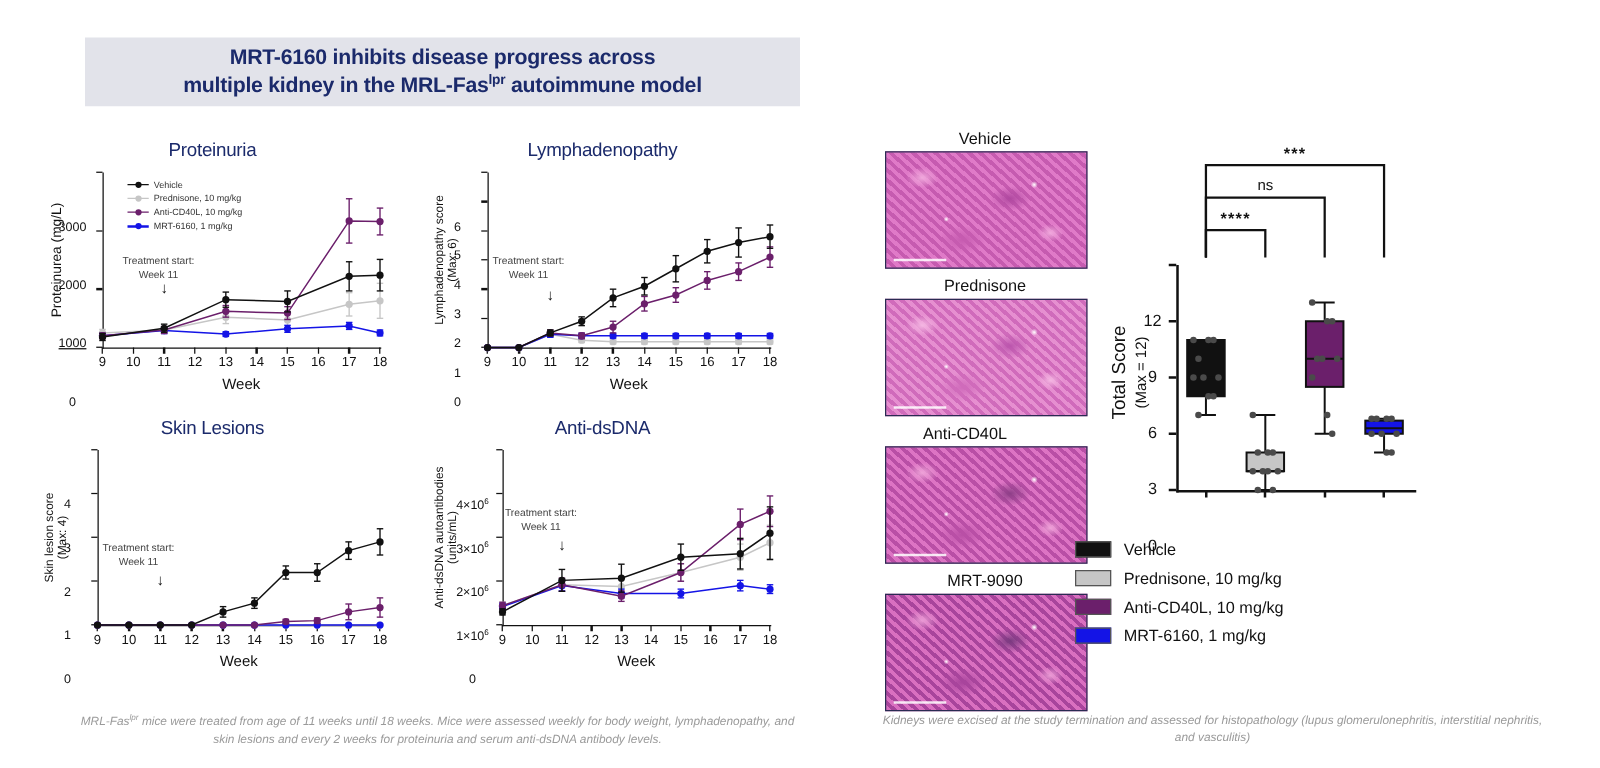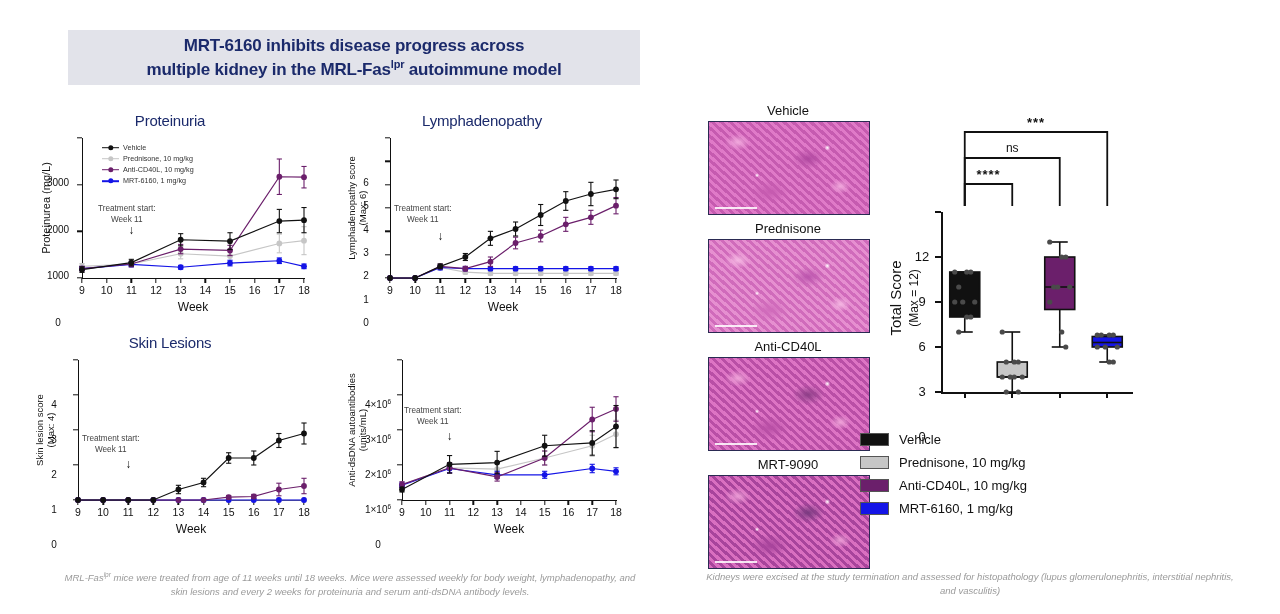--- a/index.html
+++ b/index.html
@@ -97,21 +97,21 @@
       <span>MRT-6160 inhibits disease progress across</span><br>
       <span>multiple kidney in the MRL-Fas</span><sup>lpr</sup><span> autoimmune model</span>
     </div>
   </div>
 
   <div class="chart" id="chart-proteinuria" style="left:20px;top:112px;width:300px;height:200px;">
       <div class="chart-title">Proteinuria</div>
       <div class="plot" style="left: 62px; top: 26px; width: 222px; height: 140px;"></div>
       <div class="ytick" style="left: 20px; top: 166px; width: 36px;">0</div>
       <div class="ytick-mark" style="left: 57px; top: 166px;"></div>
-      <div class="ytick" style="left: 20px; top: 119.333px; width: 36px;">1000</div>
+      <div class="ytick" style="left: 20px; top: 119.333px; width: 36px; text-decoration: underline;">1000</div>
       <div class="ytick-mark" style="left: 57px; top: 119.333px;"></div>
       <div class="ytick" style="left: 20px; top: 72.6667px; width: 36px;">2000</div>
       <div class="ytick-mark" style="left: 57px; top: 72.6667px;"></div>
       <div class="ytick" style="left: 20px; top: 26px; width: 36px;">3000</div>
       <div class="ytick-mark" style="left: 57px; top: 26px;"></div>
       <div class="xtick" style="left: 62px; top: 172px;">9</div>
       <div class="xtick-mark" style="left: 62px; top: 166px;"></div>
       <div class="xtick" style="left: 86.6667px; top: 172px;">10</div>
       <div class="xtick-mark" style="left: 86.6667px; top: 166px;"></div>
       <div class="xtick" style="left: 111.333px; top: 172px;">11</div>
@@ -562,20 +562,21 @@
         <line x1="284" y1="110" x2="284" y2="89.00000000000001" stroke="#111111" stroke-width="1.1"></line>
         <line x1="281.4" y1="89.00000000000001" x2="286.6" y2="89.00000000000001" stroke="#111111" stroke-width="1.1"></line>
         <line x1="281.4" y1="110" x2="286.6" y2="110" stroke="#111111" stroke-width="1.1"></line>
         <circle cx="284" cy="99.5" r="2.9" fill="#111111"></circle>
       </svg>
       <div class="treat" style="left: 62px; top: 100px;"><span>Treatment start:</span><br><span>Week 11</span></div>
       <div class="arrow" style="left: 108.222px; top: 124px;">↓</div>
     </div>
 
   <div class="chart" id="chart-anti-dsdna" style="left:332px;top:334px;width:300px;height:200px;">
+      <div class="chart-title">Anti-dsDNA</div>
       <div class="plot" style="left: 70px; top: 26px; width: 214px; height: 140px;"></div>
       <div class="ytick" style="left: 28px; top: 166px; width: 36px;">0</div>
       <div class="ytick-mark" style="left: 65px; top: 166px;"></div>
       <div class="ytick" style="left: 28px; top: 131px; width: 36px;">1×10<sup>6</sup></div>
       <div class="ytick-mark" style="left: 65px; top: 131px;"></div>
       <div class="ytick" style="left: 28px; top: 96px; width: 36px;">2×10<sup>6</sup></div>
       <div class="ytick-mark" style="left: 65px; top: 96px;"></div>
       <div class="ytick" style="left: 28px; top: 61px; width: 36px;">3×10<sup>6</sup></div>
       <div class="ytick-mark" style="left: 65px; top: 61px;"></div>
       <div class="ytick" style="left: 28px; top: 26px; width: 36px;">4×10<sup>6</sup></div>
@@ -719,21 +720,21 @@
 
   <div id="histology">
       <div class="histo-label" style="left: 48px; top: 103px;">Vehicle</div>
       <div class="histo-img" style="left: 48px; top: 121px; background: radial-gradient(22px 14px at 18% 22%, rgb(240, 168, 220) 0%, transparent 60%), radial-gradient(26px 16px at 62% 40%, rgb(176, 72, 160) 0%, transparent 62%), radial-gradient(18px 12px at 82% 70%, rgb(240, 168, 220) 0%, transparent 60%), radial-gradient(30px 18px at 38% 76%, rgb(198, 91, 176) 0%, transparent 64%), radial-gradient(4px at 74% 28%, rgb(255, 255, 255) 0%, transparent 70%), radial-gradient(3px at 30% 58%, rgb(255, 255, 255) 0%, transparent 70%), repeating-linear-gradient(42deg, rgb(224, 122, 200) 0px, rgb(224, 122, 200) 3px, rgb(198, 91, 176) 3px, rgb(198, 91, 176) 6px), rgb(224, 122, 200);">
         <span class="scale"></span>
       </div>
       <div class="histo-label" style="left: 48px; top: 221px;">Prednisone</div>
       <div class="histo-img" style="left: 48px; top: 239px; background: radial-gradient(22px 14px at 18% 22%, rgb(244, 182, 226) 0%, transparent 60%), radial-gradient(26px 16px at 62% 40%, rgb(187, 85, 173) 0%, transparent 62%), radial-gradient(18px 12px at 82% 70%, rgb(244, 182, 226) 0%, transparent 60%), radial-gradient(30px 18px at 38% 76%, rgb(208, 107, 187) 0%, transparent 64%), radial-gradient(4px at 74% 28%, rgb(255, 255, 255) 0%, transparent 70%), radial-gradient(3px at 30% 58%, rgb(255, 255, 255) 0%, transparent 70%), repeating-linear-gradient(42deg, rgb(230, 143, 208) 0px, rgb(230, 143, 208) 3px, rgb(208, 107, 187) 3px, rgb(208, 107, 187) 6px), rgb(230, 143, 208);">
         <span class="scale"></span>
       </div>
-      <div class="histo-label" style="left: 48px; top: 339px;">Anti-CD40L</div>
+      <div class="histo-label" style="left: 32px; top: 339px;">Anti-CD40L</div>
       <div class="histo-img" style="left: 48px; top: 357px; background: radial-gradient(22px 14px at 18% 22%, rgb(238, 162, 216) 0%, transparent 60%), radial-gradient(26px 16px at 62% 40%, rgb(142, 63, 136) 0%, transparent 62%), radial-gradient(18px 12px at 82% 70%, rgb(238, 162, 216) 0%, transparent 60%), radial-gradient(30px 18px at 38% 76%, rgb(185, 79, 166) 0%, transparent 64%), radial-gradient(4px at 74% 28%, rgb(255, 255, 255) 0%, transparent 70%), radial-gradient(3px at 30% 58%, rgb(255, 255, 255) 0%, transparent 70%), repeating-linear-gradient(42deg, rgb(221, 116, 196) 0px, rgb(221, 116, 196) 3px, rgb(185, 79, 166) 3px, rgb(185, 79, 166) 6px), rgb(221, 116, 196);">
         <span class="scale"></span>
       </div>
       <div class="histo-label" style="left: 48px; top: 457px;">MRT-9090</div>
       <div class="histo-img" style="left: 48px; top: 475px; background: radial-gradient(22px 14px at 18% 22%, rgb(233, 154, 212) 0%, transparent 60%), radial-gradient(26px 16px at 62% 40%, rgb(122, 58, 128) 0%, transparent 62%), radial-gradient(18px 12px at 82% 70%, rgb(233, 154, 212) 0%, transparent 60%), radial-gradient(30px 18px at 38% 76%, rgb(168, 68, 156) 0%, transparent 64%), radial-gradient(4px at 74% 28%, rgb(255, 255, 255) 0%, transparent 70%), radial-gradient(3px at 30% 58%, rgb(255, 255, 255) 0%, transparent 70%), repeating-linear-gradient(42deg, rgb(217, 111, 192) 0px, rgb(217, 111, 192) 3px, rgb(168, 68, 156) 3px, rgb(168, 68, 156) 6px), rgb(217, 111, 192);">
         <span class="scale"></span>
       </div>
     </div>
 
   <div id="boxplot">

